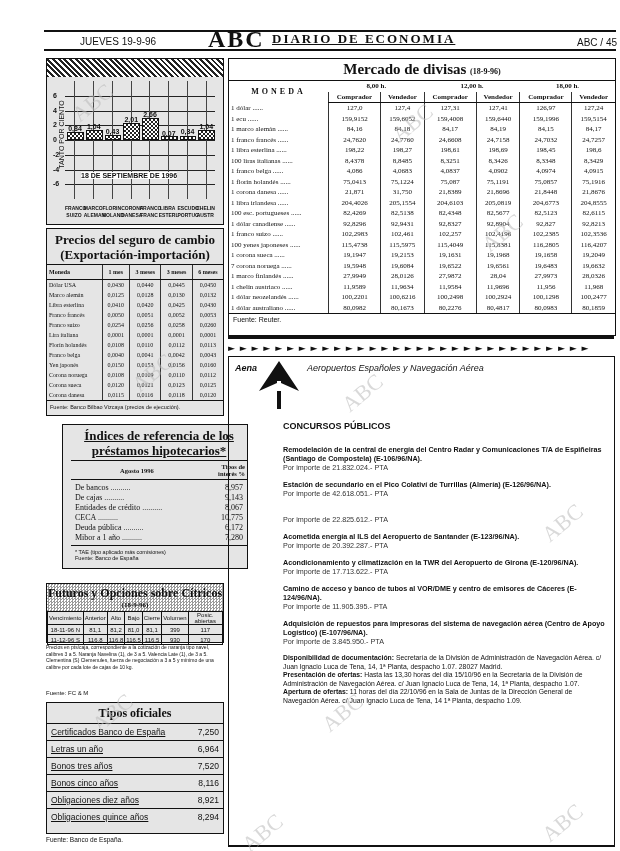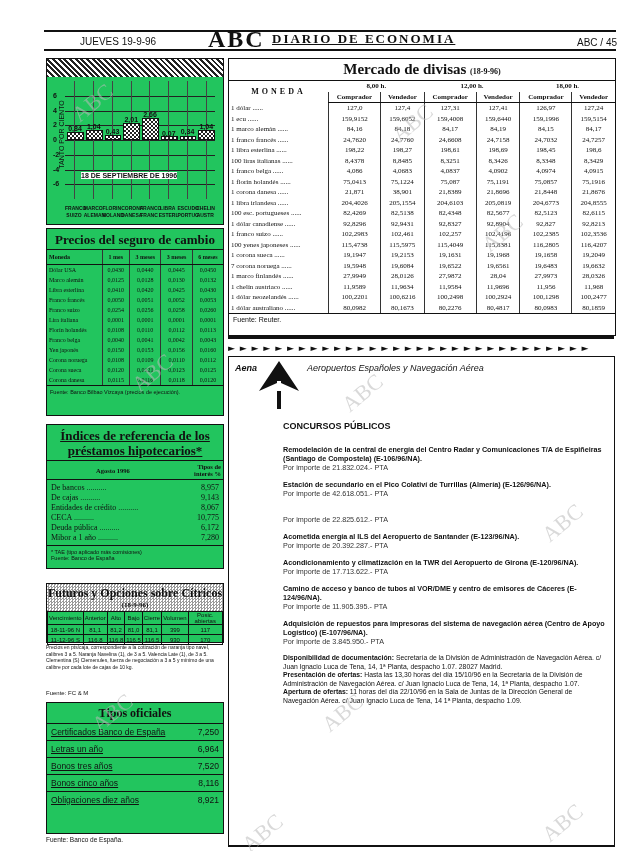--- a/index.html
+++ b/index.html
@@ -7,21 +7,21 @@
   .abs{position:absolute;}
   
   .hdr-date{left:44px;top:36px;font:10px "Liberation Sans",sans-serif;margin-left:36px;}
   .hdr-abc{left:208px;top:26px;font:bold 24px "Liberation Serif",serif;letter-spacing:2px;}
   .hdr-sub{left:272px;top:31px;font:bold 13px "Liberation Serif",serif;letter-spacing:2px;text-decoration:underline;}
   .hdr-page{left:577px;top:37px;font:10px "Liberation Sans",sans-serif;}
   .rule-top{left:44px;top:30px;width:572px;height:2px;background:#111;}
   .rule-bot{left:44px;top:49px;width:572px;height:2px;background:#111;}
 
   
-  .box{border:1.5px solid #111;background:#22c55e;}
+  .box{border:1.5px solid #111;background:#e5e5e5;}
   .chart{left:46px;top:58px;width:176px;height:165px;}
   .chart-top{height:18px;background:repeating-linear-gradient(45deg,#222 0 2px,#fff 2px 4px);}
   .chart-area{position:absolute;left:18px;top:22px;width:150px;height:118px;}
   .grid-h{position:absolute;left:0;right:0;height:1px;background:#222;}
   .grid-v{position:absolute;top:0;bottom:0;width:1px;background:#444;}
   .bar{position:absolute;bottom:0;border:1px solid #111;background:repeating-conic-gradient(#222 0 25%,#fff 0 50%) 0 0/4px 4px;}
   .bar-val{position:absolute;font:bold 7px "Liberation Sans",sans-serif;width:22px;text-align:center;}
   .ytick{position:absolute;left:4px;font:bold 7px "Liberation Sans",sans-serif;}
   .ylabel{position:absolute;left:-20px;top:72px;transform:rotate(-90deg);font:7px "Liberation Sans",sans-serif;white-space:nowrap;}
   .chart-date{position:absolute;left:34px;top:113px;font:bold 7px "Liberation Sans",sans-serif;background:#fff;}
@@ -29,21 +29,21 @@
 
   .seguro{left:46px;top:228px;width:176px;height:186px;}
   .box-title{text-align:center;font:bold 13px "Liberation Serif",serif;line-height:15px;padding:3px 0 2px;}
   table{border-collapse:collapse;width:100%;}
   .seg-table td,.seg-table th{font:6px "Liberation Serif",serif;padding:0 2px;height:10px;white-space:nowrap;border-left:1px solid #333;}
   .seg-table th{border-top:1px solid #111;border-bottom:1px solid #111;height:14px;font-weight:bold;}
   .seg-table td:first-child,.seg-table th:first-child{border-left:none;text-align:left;}
   .seg-table td{text-align:center;}
   .src{font:5.5px "Liberation Sans",sans-serif;padding:3px 3px;border-top:1px solid #111;}
 
-  .hipo{left:46px;top:424px;width:176px;height:143px;}
+  .hipo{left:62px;top:424px;width:176px;height:143px;padding-left:8px;}
   .hipo-head{display:flex;border-top:1px solid #111;border-bottom:1px solid #111;font:bold 6.5px "Liberation Serif",serif;}
   .hipo-head div{padding:2px;}
   .hipo-row{display:flex;justify-content:space-between;font:8px "Liberation Serif",serif;padding:0 4px;height:10px;line-height:10px;}
   .hipo-note{font:5.5px "Liberation Sans",sans-serif;padding:3px 4px;border-top:1px solid #111;margin-top:2px;}
 
   .futuros{left:46px;top:583px;width:176px;height:58px;}
   .fut-title{background:repeating-conic-gradient(#999 0 25%,#fff 0 50%) 0 0/3px 3px;text-align:center;font:bold 12px "Liberation Serif",serif;padding:2px 0;}
   .fut-table td,.fut-table th{font:6px "Liberation Sans",sans-serif;border:1px solid #111;text-align:center;padding:0 1px;height:9px;}
   .fut-note{left:46px;top:644px;width:176px;font:5px "Liberation Sans",sans-serif;line-height:6.5px;}
   .fut-src{left:46px;top:690px;font:6px "Liberation Sans",sans-serif;}
@@ -140,20 +140,21 @@
       <div class="xcat" style="left: 93px;">FRANCO FRANC</div>
       <div class="xcat" style="left: 111.75px;">LIBRA ESTERL</div>
       <div class="xcat" style="left: 130.5px;">ESCUDO PORTUG</div>
       <div class="xcat" style="left: 149.25px;">CHELIN AUSTR</div>
     </div>
 </div>
 
 <div class="abs box seguro">
   <div class="box-title">
     <div>Precios del seguro de cambio</div>
+    <div>(Exportación-importación)</div>
   </div>
   <table class="seg-table">
     <thead>
         <tr id="seg-head">
           <th>Moneda</th>
           <th>1 mes</th>
           <th>3 meses</th>
           <th>3 meses</th>
           <th>6 meses</th>
         </tr>
@@ -346,20 +347,24 @@
         <span>Bonos tres años</span>
         <span>7,520</span>
       </div>
       <div class="tipo-row">
         <span>Bonos cinco años</span>
         <span>8,116</span>
       </div>
       <div class="tipo-row">
         <span>Obligaciones diez años</span>
         <span>8,921</span>
+      </div>
+      <div class="tipo-row">
+        <span>Obligaciones quince años</span>
+        <span>8,294</span>
       </div>
     </div>
 </div>
 <div class="abs tipos-src">Fuente: Banco de España.</div>
 
 <div class="abs divisas">
   <div class="div-title">
     <span>Mercado de divisas</span>
     <small>(18-9-96)</small>
   </div>
@@ -449,21 +454,21 @@
           <td class="n">75,0413</td>
           <td class="n">75,1224</td>
           <td class="n">75,087</td>
           <td class="n">75,1191</td>
           <td class="n">75,0857</td>
           <td class="n">75,1916</td>
         </tr>
         <tr>
           <td class="lbl">1 corona danesa ......</td>
           <td class="n">21,871</td>
-          <td class="n">38,901</td>
+          <td class="n">31,750</td>
           <td class="n">21,8389</td>
           <td class="n">21,8696</td>
           <td class="n">21,8448</td>
           <td class="n">21,8676</td>
         </tr>
         <tr>
           <td class="lbl">1 libra irlandesa ......</td>
           <td class="n">204,4026</td>
           <td class="n">205,1554</td>
           <td class="n">204,6103</td>

